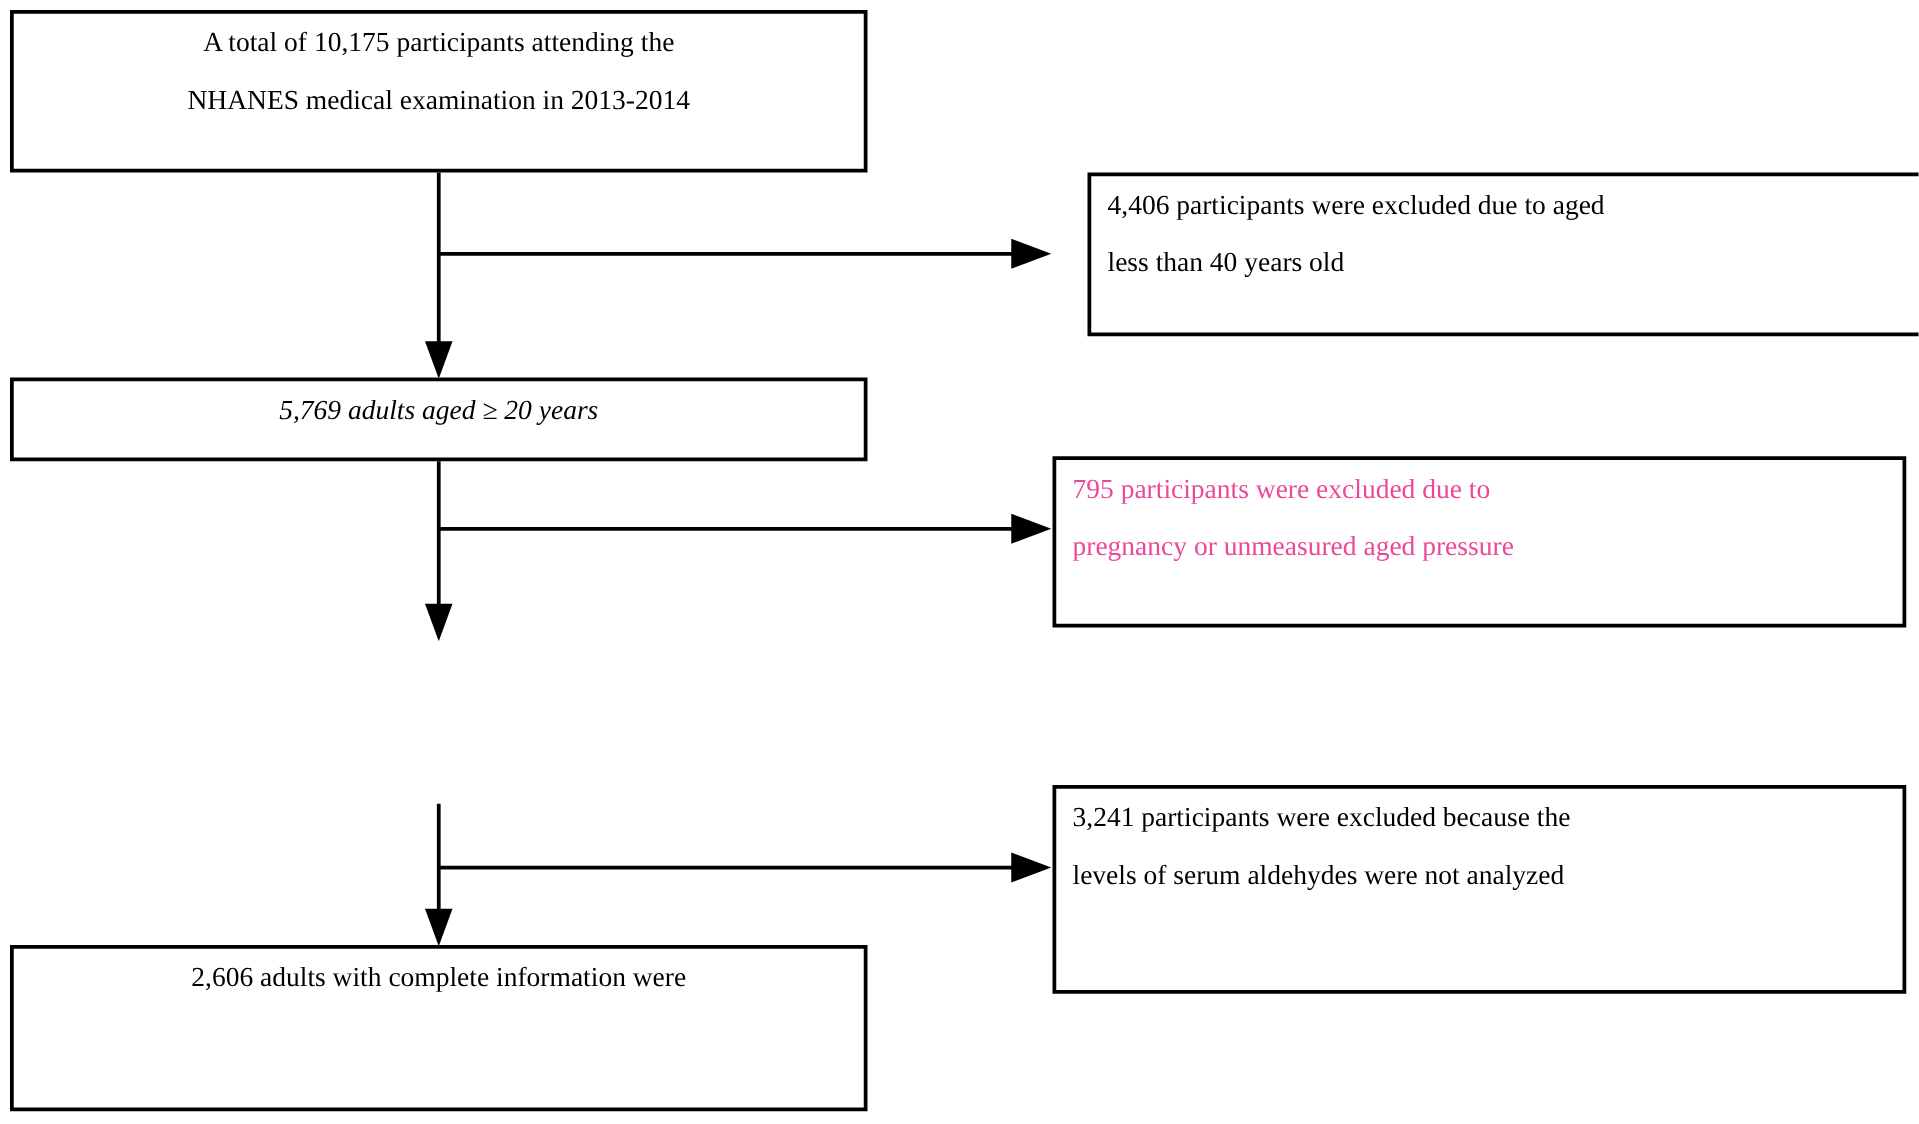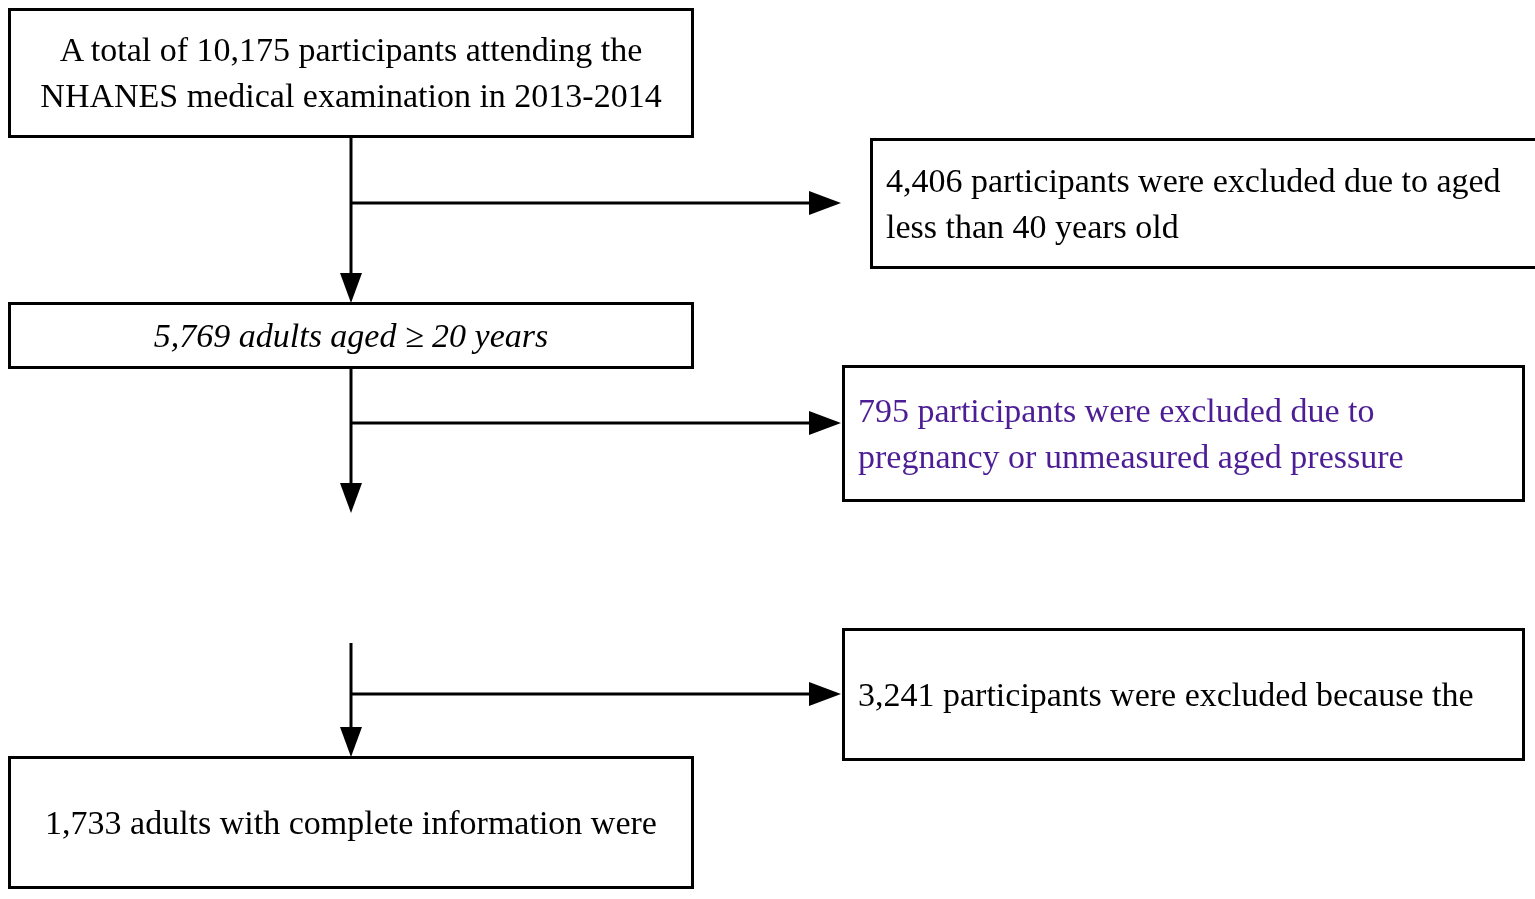--- a/index.html
+++ b/index.html
@@ -16,22 +16,22 @@
     color: #000000;
     overflow: hidden;
   }
   .box {
     position: absolute;
     box-sizing: border-box;
     border: 3px solid #000000;
     background: #ffffff;
     display: flex;
     flex-direction: column;
-    justify-content: center;
-    font-size: 34px;
+    justify-content: flex-start;
+    font-size: 22px;
     line-height: 46px;
   }
   .box.main {
     align-items: center;
     text-align: center;
   }
   .box.excl {
     align-items: flex-start;
     text-align: left;
     padding-left: 13px;
@@ -78,30 +78,31 @@
     <div class="line">A total of 10,175 participants attending the</div>
     <div class="line">NHANES medical examination in 2013-2014</div>
   </div>
 
   <div class="box main" style="left: 8px; top: 302px; width: 686px; height: 67px; border-color: rgb(0, 0, 0); color: rgb(0, 0, 0); font-style: italic;">
     <div class="line">5,769 adults aged ≥ 20 years</div>
   </div>
 
 
   <div class="box main" style="left: 8px; top: 756px; width: 686px; height: 133px; border-color: rgb(0, 0, 0); color: rgb(0, 0, 0);">
-    <div class="line">1,733 adults with complete information were</div>
+    <div class="line">2,606 adults with complete information were</div>
   </div>
 
   <div class="box excl" style="left: 842px; top: 138px; width: 683px; height: 131px; border-color: rgb(0, 0, 0); color: rgb(0, 0, 0); margin-left: 28px;">
     <div class="line">4,406 participants were excluded due to aged</div>
     <div class="line">less than 40 years old</div>
   </div>
 
-  <div class="box excl" style="left: 842px; top: 365px; width: 683px; height: 137px; border-color: rgb(0, 0, 0); color: #4c1d95;">
+  <div class="box excl" style="left: 842px; top: 365px; width: 683px; height: 137px; border-color: rgb(0, 0, 0); color: #ec4899;">
     <div class="line">795 participants were excluded due to</div>
     <div class="line">pregnancy or unmeasured aged pressure</div>
   </div>
 
-  <div class="box excl" style="left: 842px; top: 628px; width: 683px; height: 133px; border-color: rgb(0, 0, 0); color: rgb(0, 0, 0);">
+  <div class="box excl" style="left: 842px; top: 628px; width: 683px; height: 167px; border-color: rgb(0, 0, 0); color: rgb(0, 0, 0);">
     <div class="line">3,241 participants were excluded because the</div>
+    <div class="line">levels of serum aldehydes were not analyzed</div>
   </div>
 
 </div>
 
 </body></html>

